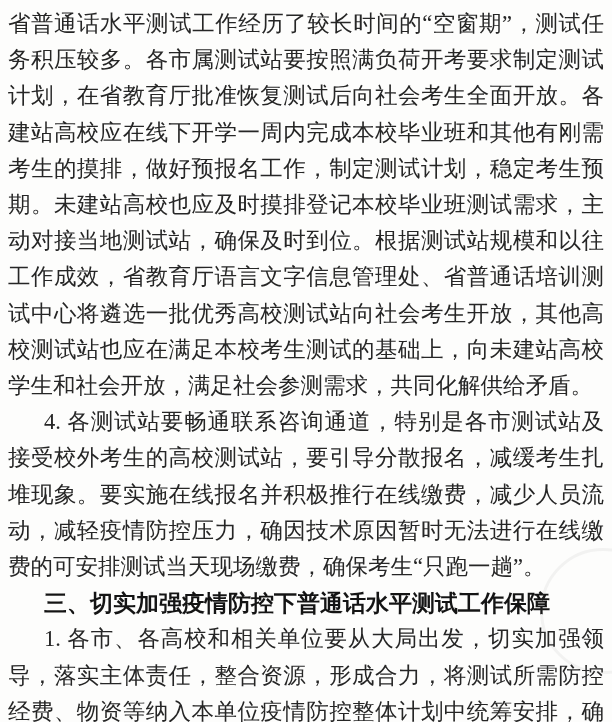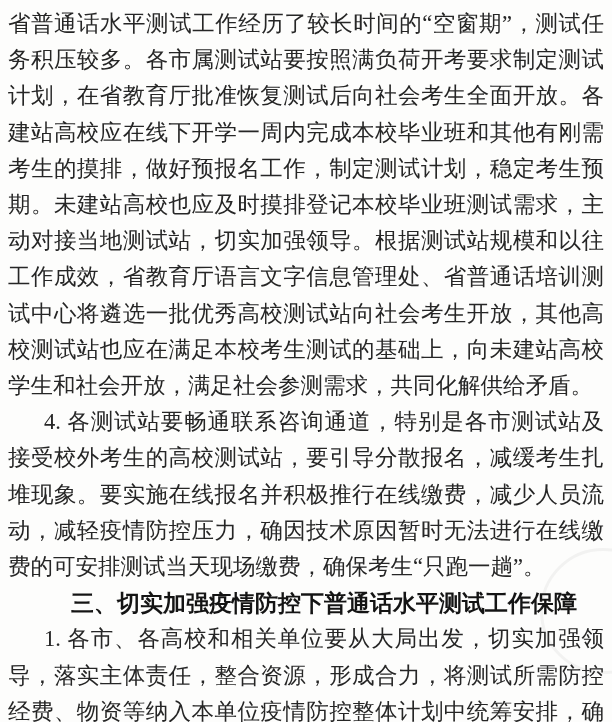--- a/index.html
+++ b/index.html
@@ -31,39 +31,39 @@
   .indent {
     text-indent: 36px;
   }
   .heading {
     margin: 0;
     text-indent: 36px;
     font-family: "Liberation Sans", sans-serif;
     font-weight: bold;
     font-size: 23px;
     color: #141414;
-    text-align: center;
+    text-align: left;
   }
   .scan-artifact-circle {
     position: absolute;
     left: 540px;
     top: 548px;
     width: 120px;
     height: 120px;
     border: 3px solid rgba(120, 120, 110, 0.08);
     border-radius: 50%;
     pointer-events: none;
   }
 </style>
 </head>
 <body>
 
 <div class="page">
   <div class="scan-artifact-circle"></div>
 
-  <p class="para">省普通话水平测试工作经历了较长时间的“空窗期”，测试任务积压较多。各市属测试站要按照满负荷开考要求制定测试计划，在省教育厅批准恢复测试后向社会考生全面开放。各建站高校应在线下开学一周内完成本校毕业班和其他有刚需考生的摸排，做好预报名工作，制定测试计划，稳定考生预期。未建站高校也应及时摸排登记本校毕业班测试需求，主动对接当地测试站，切实加强领导。根据测试站规模和以往工作成效，省教育厅语言文字信息管理处、省普通话培训测试中心将遴选一批优秀高校测试站向社会考生开放，其他高校测试站也应在满足本校考生测试的基础上，向未建站高校学生和社会开放，满足社会参测需求，共同化解供给矛盾。</p>
+  <p class="para">省普通话水平测试工作经历了较长时间的“空窗期”，测试任务积压较多。各市属测试站要按照满负荷开考要求制定测试计划，在省教育厅批准恢复测试后向社会考生全面开放。各建站高校应在线下开学一周内完成本校毕业班和其他有刚需考生的摸排，做好预报名工作，制定测试计划，稳定考生预期。未建站高校也应及时摸排登记本校毕业班测试需求，主动对接当地测试站，确保及时到位。根据测试站规模和以往工作成效，省教育厅语言文字信息管理处、省普通话培训测试中心将遴选一批优秀高校测试站向社会考生开放，其他高校测试站也应在满足本校考生测试的基础上，向未建站高校学生和社会开放，满足社会参测需求，共同化解供给矛盾。</p>
 
   <p class="para indent">4. 各测试站要畅通联系咨询通道，特别是各市测试站及接受校外考生的高校测试站，要引导分散报名，减缓考生扎堆现象。要实施在线报名并积极推行在线缴费，减少人员流动，减轻疫情防控压力，确因技术原因暂时无法进行在线缴费的可安排测试当天现场缴费，确保考生“只跑一趟”。</p>
 
   <h3 class="heading">三、切实加强疫情防控下普通话水平测试工作保障</h3>
 
   <p class="para indent">1. 各市、各高校和相关单位要从大局出发，切实加强领导，落实主体责任，整合资源，形成合力，将测试所需防控经费、物资等纳入本单位疫情防控整体计划中统筹安排，确保及时到位。</p>
 </div>
 
 </body></html>

